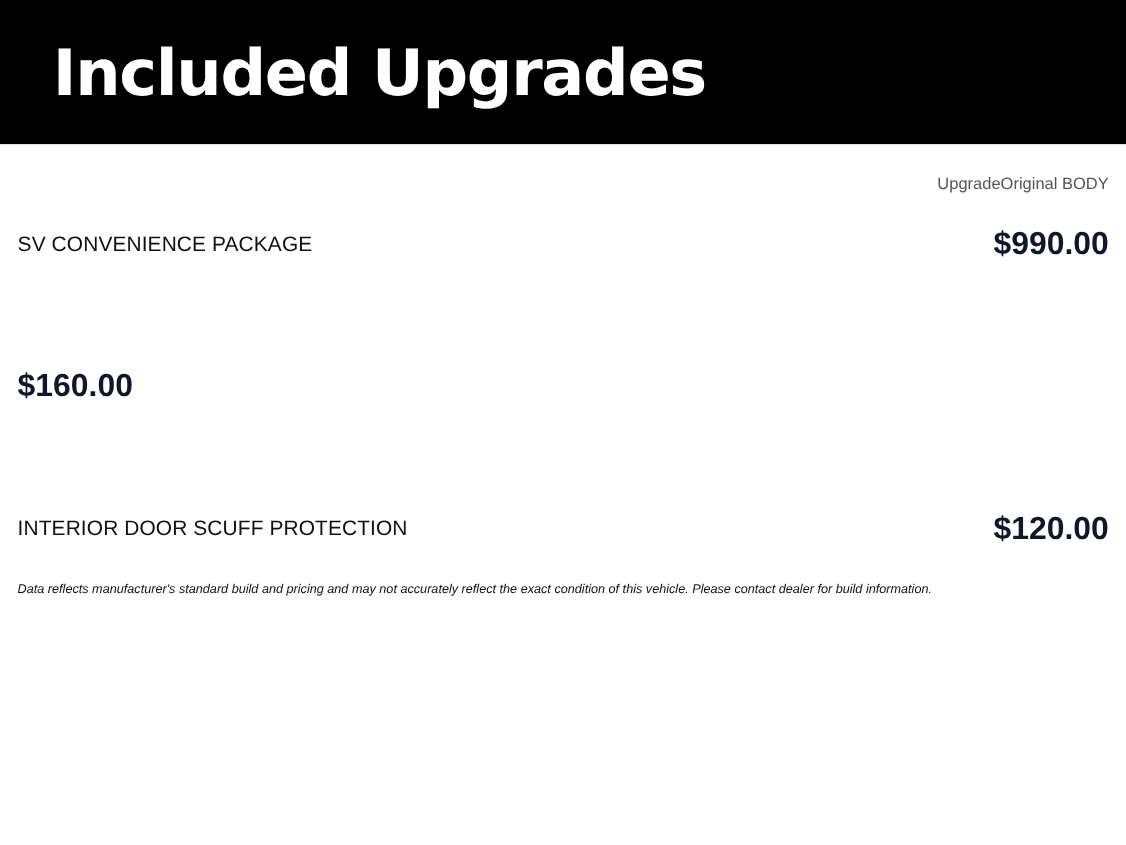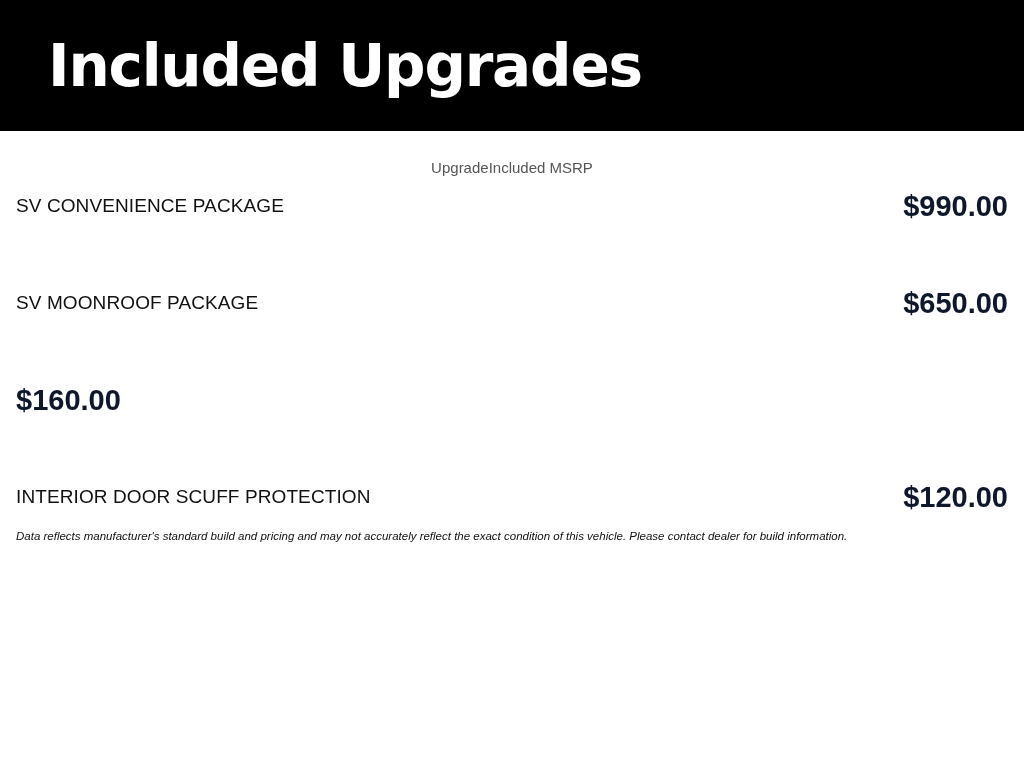--- a/index.html
+++ b/index.html
@@ -38,21 +38,21 @@
   }
   .content {
     flex: 1;
     padding: 0 16px;
     box-sizing: border-box;
     display: flex;
     flex-direction: column;
   }
   .col-head {
     display: flex;
-    justify-content: center;
+    justify-content: flex-end;
     align-items: baseline;
     padding-top: 28px;
     padding-bottom: 6px;
   }
   .col-head-label {
     font-size: 15px;
     color: #555555;
   }
   .rows {
     flex: 1;
@@ -94,34 +94,30 @@
 <div class="page">
 
   <div class="header-band">
     <div class="header-title">Included Upgrades</div>
   </div>
 
   <div class="content">
 
     <div class="col-head">
       <div class="col-head-label">Upgrade</div>
-      <div class="col-head-label">Included MSRP</div>
+      <div class="col-head-label">Original BODY</div>
     </div>
 
     <div class="rows">
 
       <div class="row">
         <div class="row-name">SV CONVENIENCE PACKAGE</div>
         <div class="row-price">$990.00</div>
       </div>
 
-      <div class="row">
-        <div class="row-name">SV MOONROOF PACKAGE</div>
-        <div class="row-price">$650.00</div>
-      </div>
 
 
       <div class="row">
         <div class="row-price">$160.00</div>
       </div>
 
       <div class="row">
         <div class="row-name">INTERIOR DOOR SCUFF PROTECTION</div>
         <div class="row-price">$120.00</div>
       </div>

